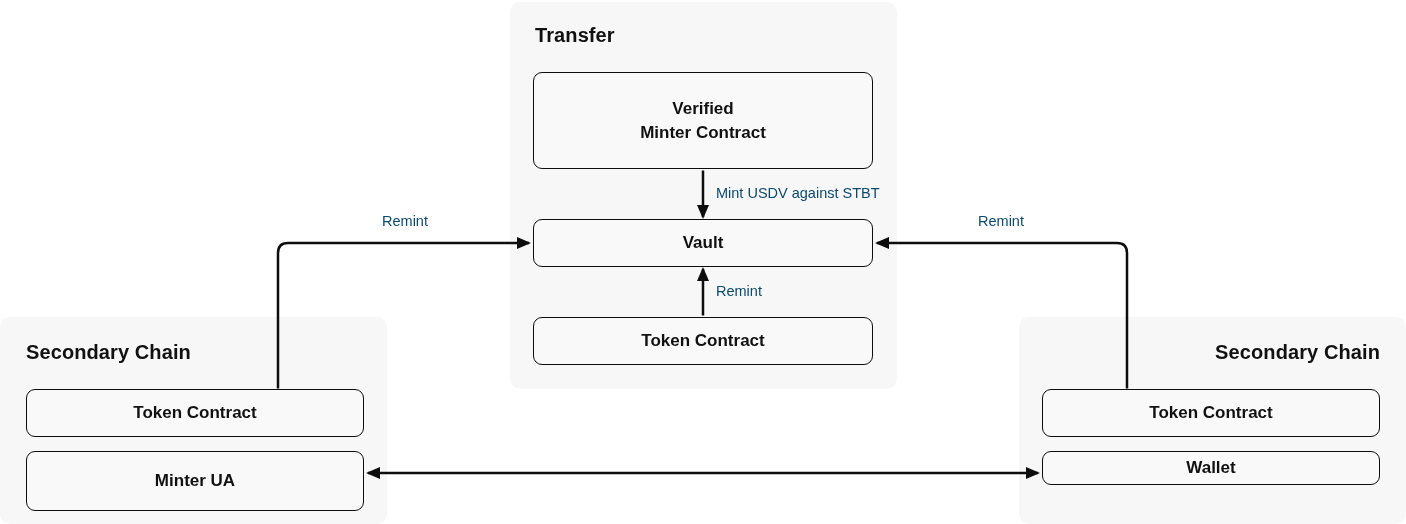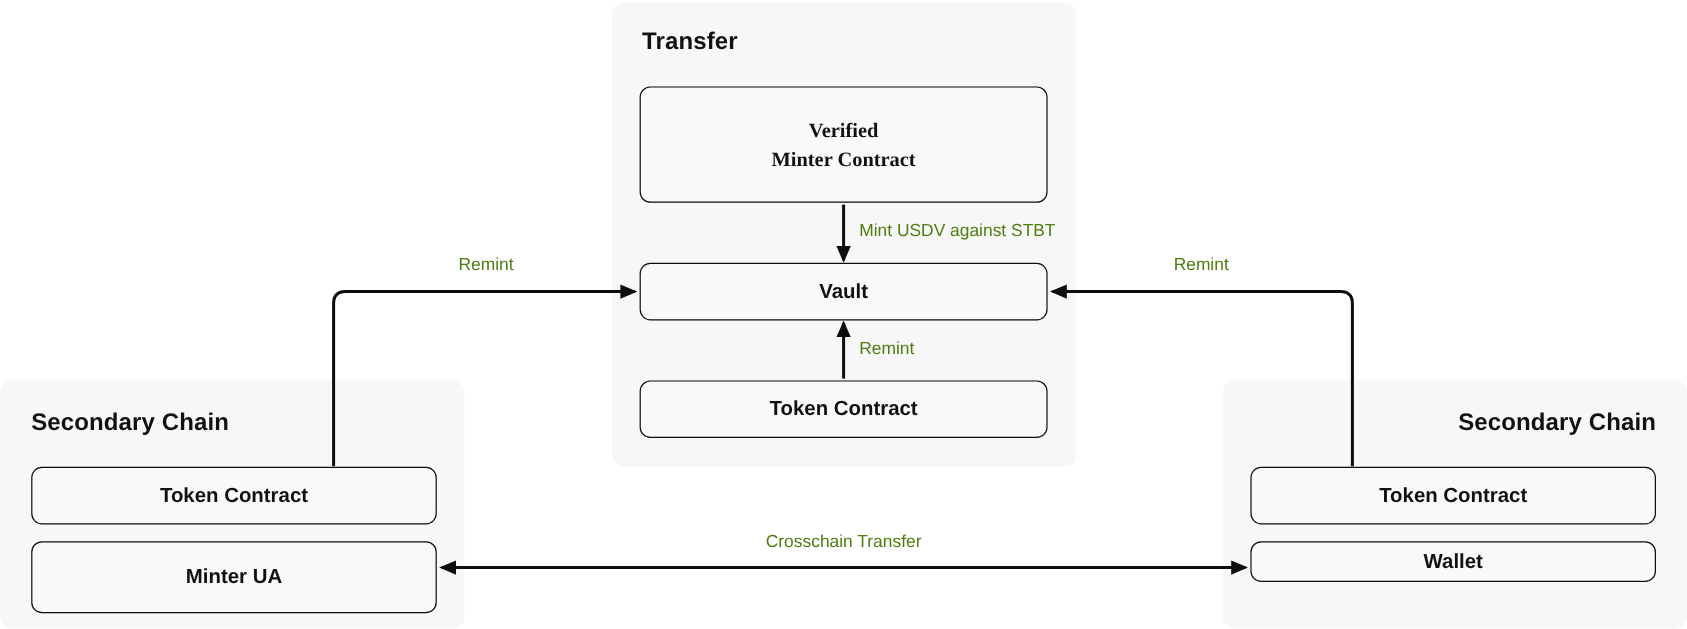--- a/index.html
+++ b/index.html
@@ -42,33 +42,33 @@
   }
   svg.edges {
     position: absolute; left: 0; top: 0;
     width: 1406px; height: 524px;
     pointer-events: none;
   }
   .edge-label {
     position: absolute;
     font-size: 14.5px;
     font-weight: 400;
-    color: #4d7c0f;
+    color: #0c4a6e;
     white-space: nowrap;
   }
   .edge-label.centered { text-align: center; }
 </style>
 </head>
 <body>
 
 <div class="stage">
 
   <div class="panel" style="left:510px; top:2px; width:387px; height:387px;">
     <div class="panel-title" style="left:25px; top:22px;">Transfer</div>
-    <div class="node" style="left:23px; top:70px; width:340px; height:97px;font-family:Liberation Serif, serif;">Verified
+    <div class="node" style="left:23px; top:70px; width:340px; height:97px;">Verified
 Minter Contract</div>
     <div class="node" style="left:23px; top:217px; width:340px; height:48px;">Vault</div>
     <div class="node" style="left:23px; top:315px; width:340px; height:48px;">Token Contract</div>
   </div>
 
   <div class="panel" style="left:0px; top:317px; width:387px; height:207px;">
     <div class="panel-title" style="left:26px; top:24px;">Secondary Chain</div>
     <div class="node" style="left:26px; top:72px; width:338px; height:48px;">Token Contract</div>
     <div class="node" style="left:26px; top:134px; width:338px; height:60px;">Minter UA</div>
   </div>
@@ -94,15 +94,14 @@
 
     <path d="M1127,388.5 L1127,253 Q1127,243 1117,243 L877,243" fill="none" stroke="#0d0d0d" stroke-width="2.5" marker-end="url(#arrow)"></path>
 
     <path d="M368,473 L1038,473" fill="none" stroke="#0d0d0d" stroke-width="2.5" marker-start="url(#arrow)" marker-end="url(#arrow)"></path>
   </svg>
 
   <div class="edge-label" style="left:716px; top:185px;">Mint USDV against STBT</div>
   <div class="edge-label" style="left:716px; top:283px;">Remint</div>
   <div class="edge-label centered" style="left:279px; top:213px; width:252px;">Remint</div>
   <div class="edge-label centered" style="left:875px; top:213px; width:252px;">Remint</div>
-  <div class="edge-label centered" style="left:368px; top:444px; width:670px;">Crosschain Transfer</div>
 
 </div>
 
 </body></html>

